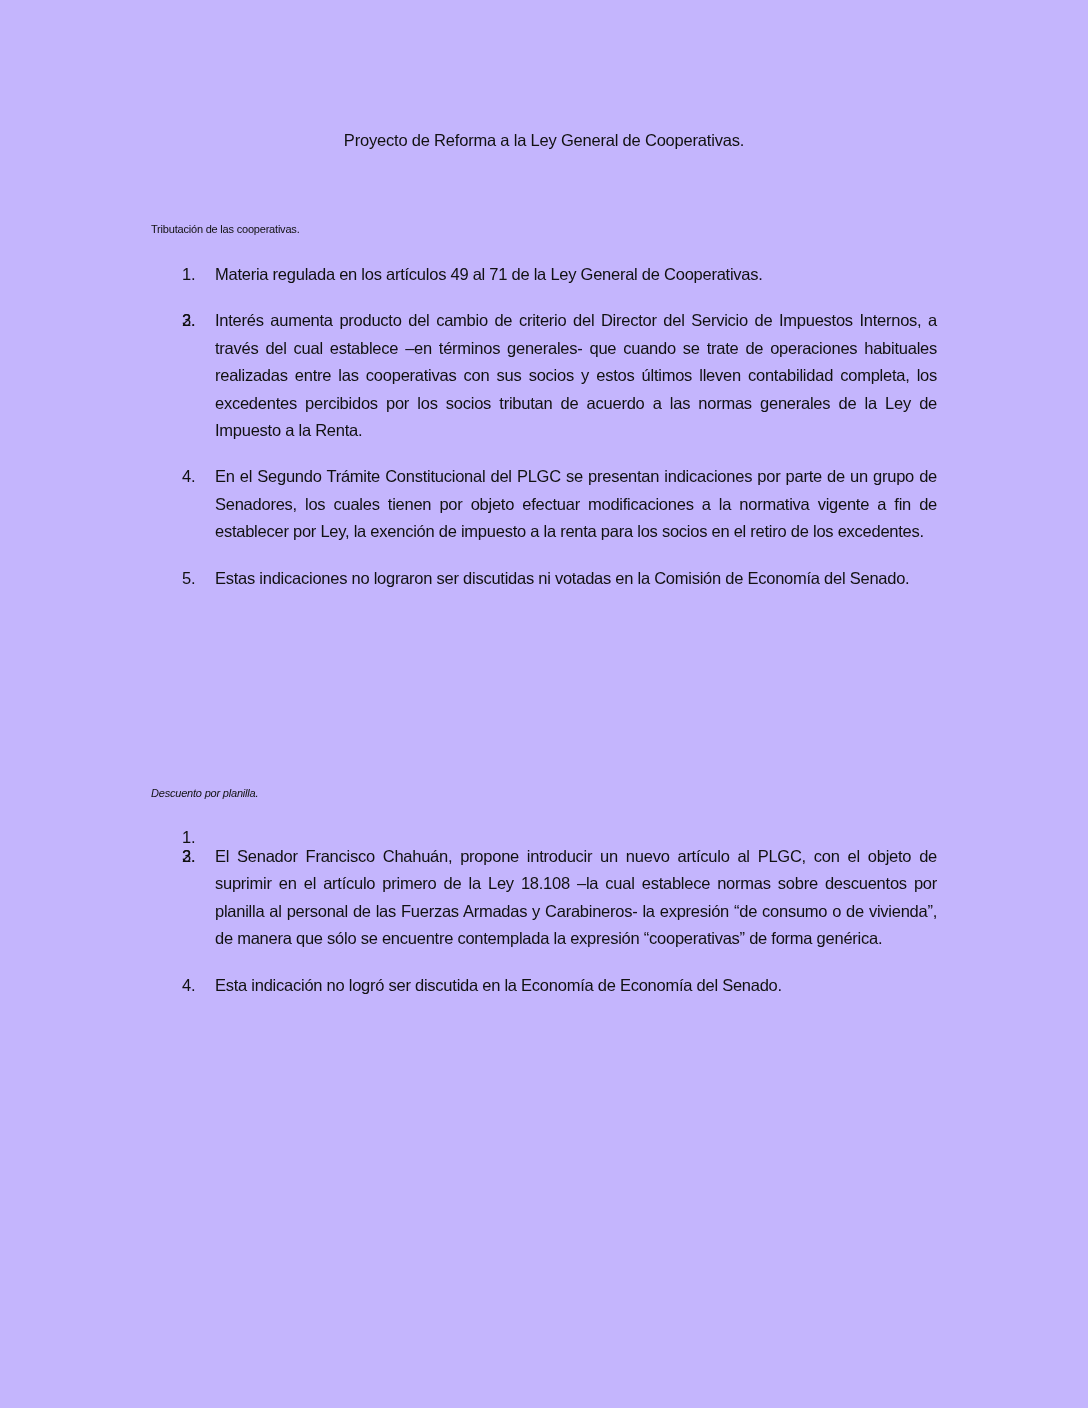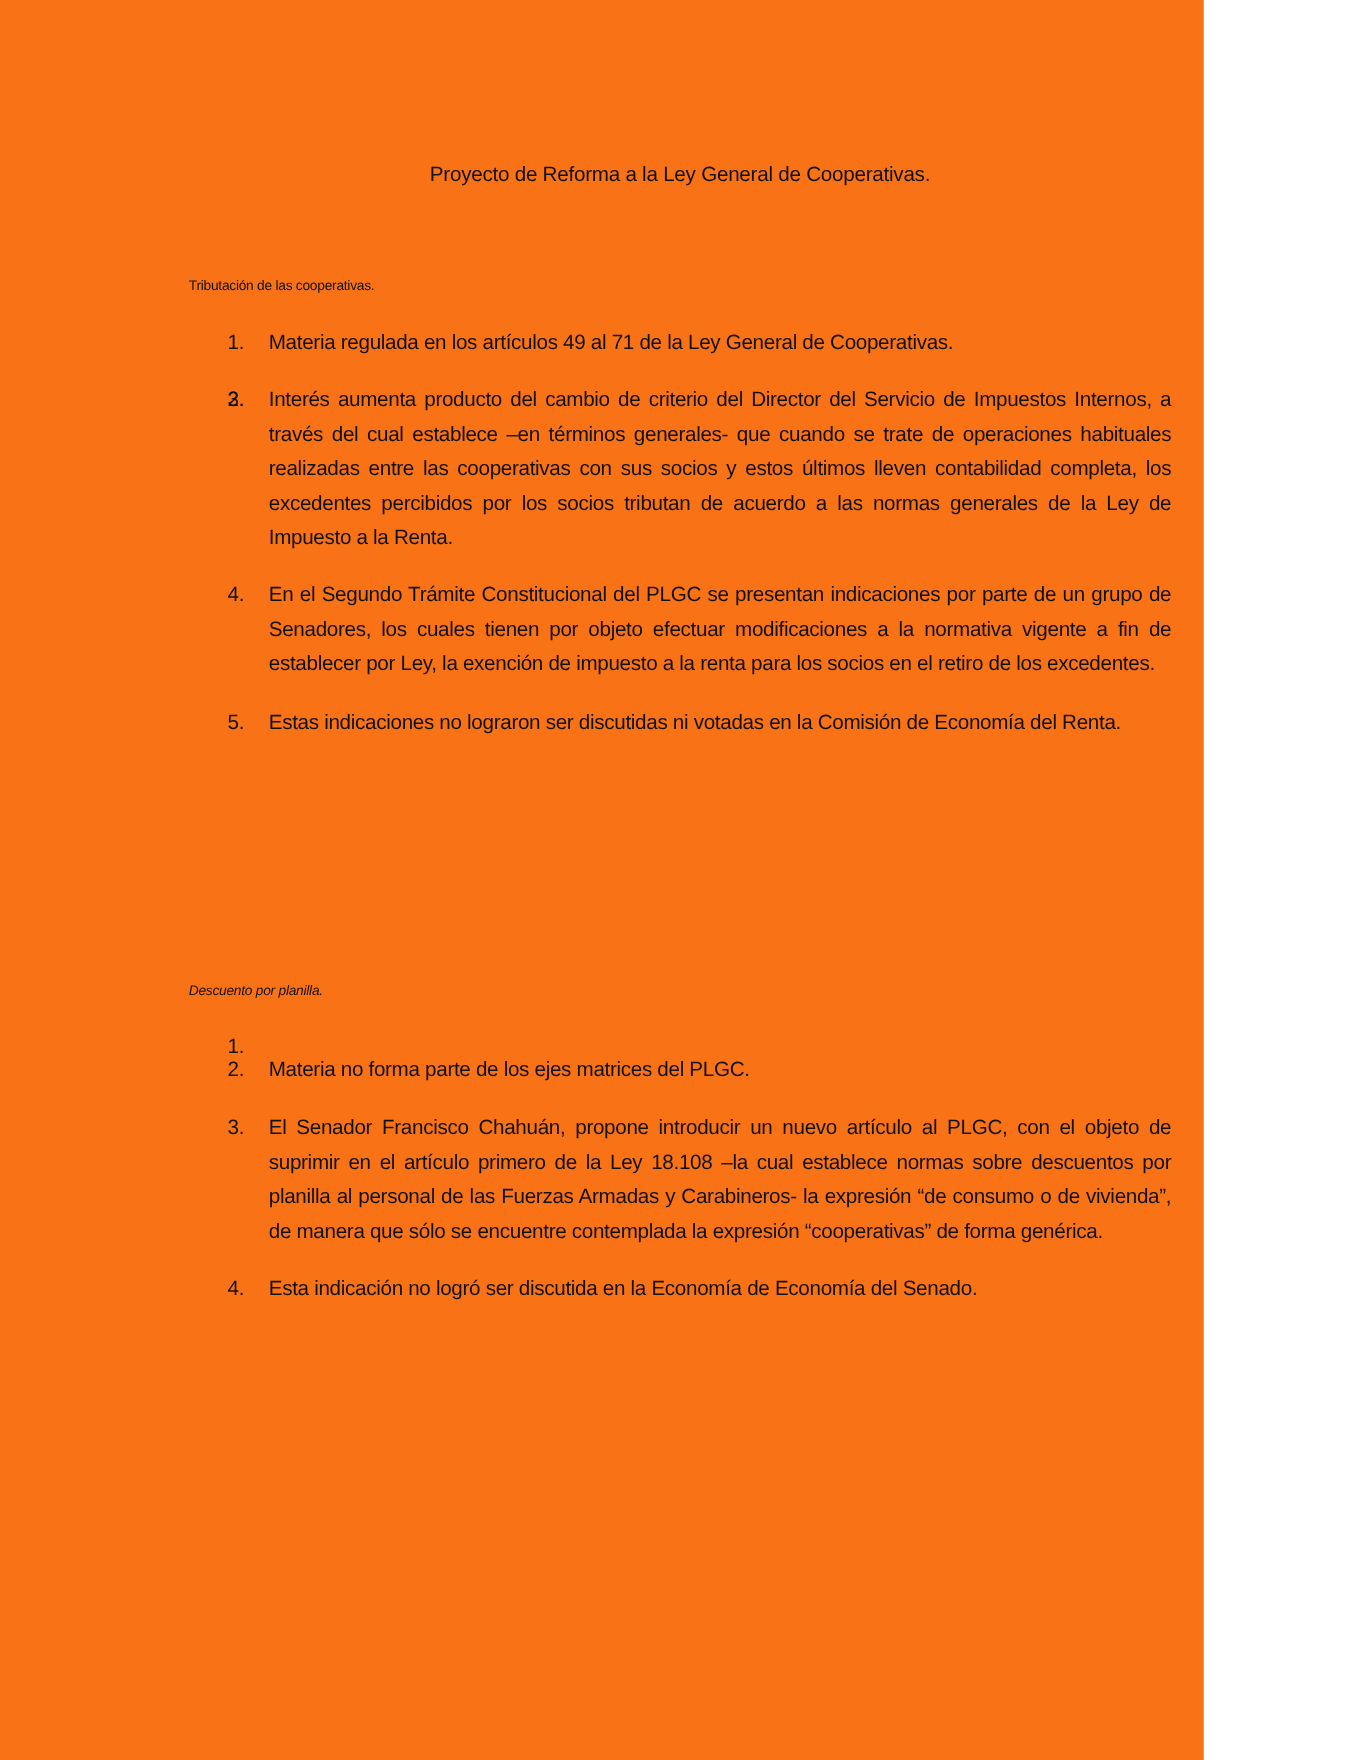--- a/index.html
+++ b/index.html
@@ -1,41 +1,41 @@
 <!DOCTYPE html>
 <html><head>
   <meta charset="utf-8">
   <style>
     html, body { margin: 0; padding: 0; background: #ffffff; }
     body { width: 1088px; height: 1408px; position: relative; overflow: hidden;
            font-family: "Liberation Sans", sans-serif; color: #111111; }
-    .page { position: absolute; left: 0; top: 0; width: 963px; height: 1408px; background: #f97316; }
+    .page { position: absolute; left: 0; top: 0; width: 1088px; height: 1408px; background: #c4b5fd; }
     .title { position: absolute; top: 129px; left: 0; width: 1088px; text-align: center;
              font-size: 16.5px; line-height: 22px; letter-spacing: -0.2px; }
     .heading { position: absolute; left: 151px; font-size: 11px; line-height: 22px; letter-spacing: -0.2px; }
     .list { position: absolute; left: 182px; width: 755px; margin: 0; padding: 0; list-style: none; }
     .item { position: relative; padding-left: 33px; font-size: 16.5px; line-height: 27.4px;
             text-align: justify; letter-spacing: -0.25px; margin-bottom: 19px; }
     .num { position: absolute; left: 0; top: 0; }
   </style>
 </head>
 <body>
 
 <div class="page">
   <div class="title">Proyecto de Reforma a la Ley General de Cooperativas.</div>
 
   <div class="heading" style="top:218px;">Tributación de las cooperativas.</div>
   <ol class="list" style="top:261px;">
     <li class="item"><span class="num">1.</span><span>Materia regulada en los artículos 49 al 71 de la Ley General de Cooperativas.</span></li>
     <li class="item"><span class="num">2.</span></li>
     <li class="item"><span class="num">3.</span><span>Interés aumenta producto del cambio de criterio del Director del Servicio de Impuestos Internos, a través del cual establece –en términos generales- que cuando se trate de operaciones habituales realizadas entre las cooperativas con sus socios y estos últimos lleven contabilidad completa, los excedentes percibidos por los socios tributan de acuerdo a las normas generales de la Ley de Impuesto a la Renta.</span></li>
     <li class="item"><span class="num">4.</span><span>En el Segundo Trámite Constitucional del PLGC se presentan indicaciones por parte de un grupo de Senadores, los cuales tienen por objeto efectuar modificaciones a la normativa vigente a fin de establecer por Ley, la exención de impuesto a la renta para los socios en el retiro de los excedentes.</span></li>
-    <li class="item"><span class="num">5.</span><span>Estas indicaciones no lograron ser discutidas ni votadas en la Comisión de Economía del Renta.</span></li>
+    <li class="item"><span class="num">5.</span><span>Estas indicaciones no lograron ser discutidas ni votadas en la Comisión de Economía del Senado.</span></li>
   </ol>
 
   <div class="heading" style="top:782px;font-style:italic;">Descuento por planilla.</div>
   <ol class="list" style="top:824px;">
     <li class="item"><span class="num">1.</span></li>
-    <li class="item"><span class="num">2.</span><span>Materia no forma parte de los ejes matrices del PLGC.</span></li>
+    <li class="item"><span class="num">2.</span></li>
     <li class="item"><span class="num">3.</span><span>El Senador Francisco Chahuán, propone introducir un nuevo artículo al PLGC, con el objeto de suprimir en el artículo primero de la Ley 18.108 –la cual establece normas sobre descuentos por planilla al personal de las Fuerzas Armadas y Carabineros- la expresión “de consumo o de vivienda”, de manera que sólo se encuentre contemplada la expresión “cooperativas” de forma genérica.</span></li>
     <li class="item"><span class="num">4.</span><span>Esta indicación no logró ser discutida en la Economía de Economía del Senado.</span></li>
   </ol>
 </div>
 
 </body></html>

